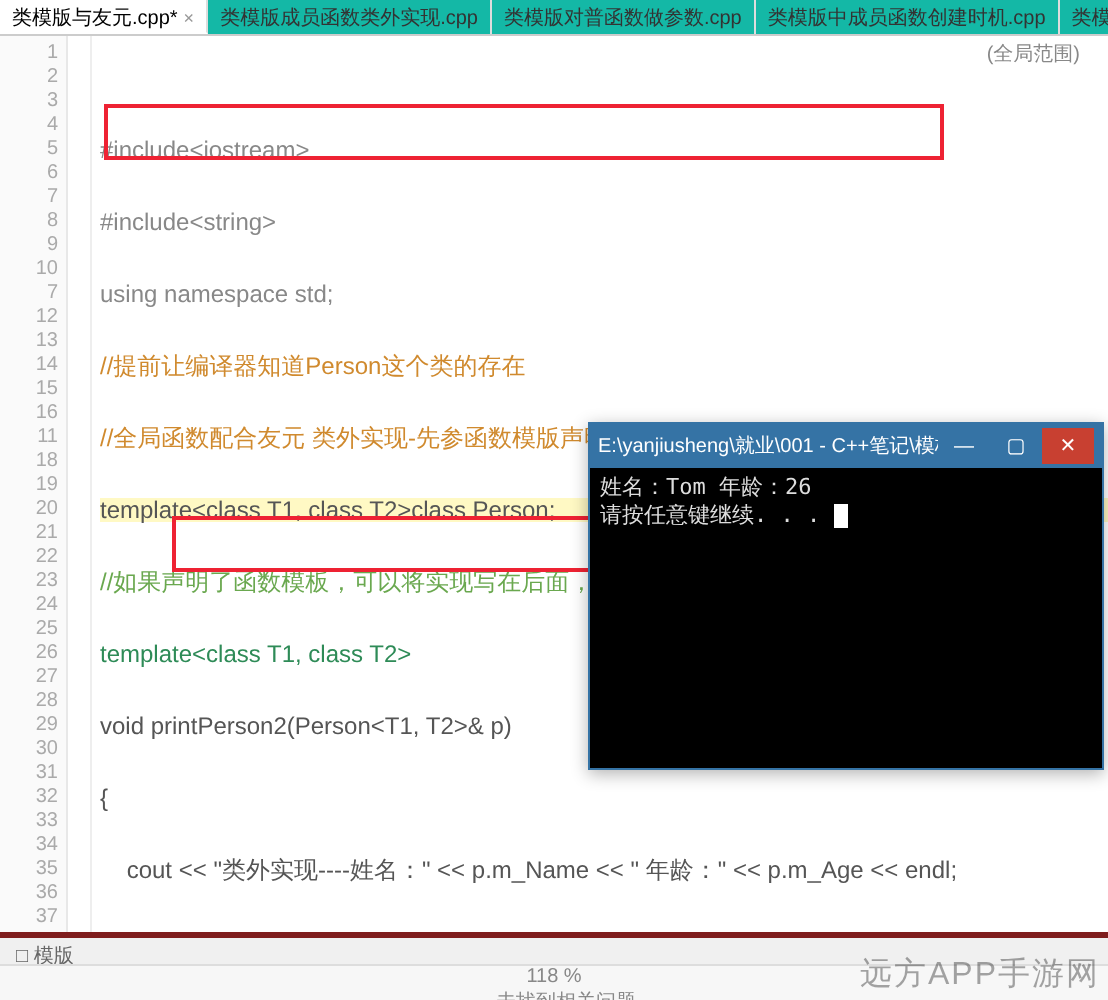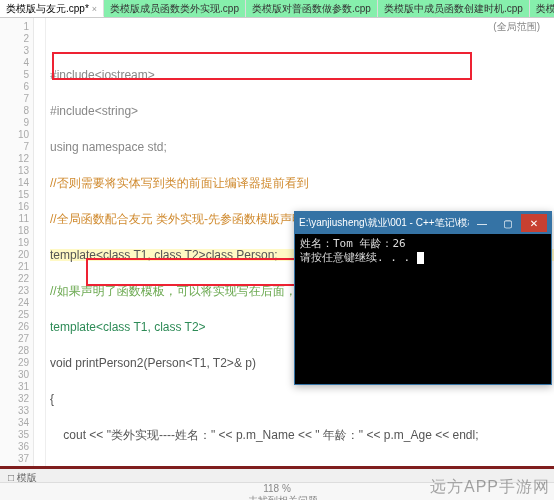--- a/index.html
+++ b/index.html
@@ -1,17 +1,17 @@
 <!DOCTYPE html>
 <html><head>
 <meta charset="utf-8">
 <style>
 * { margin: 0; padding: 0; box-sizing: border-box; }
 body { font-family: "Microsoft YaHei", "SimSun", sans-serif; font-size: 11px; width: 554px; height: 500px; overflow: hidden; background: #fff; position: relative; }
-.tabs { display: flex; height: 18px; background: #86efac; border-bottom: 1px solid #ccc; font-size: 10px; white-space: nowrap; overflow: hidden; }
+.tabs { display: flex; height: 18px; background: #14b8a6; border-bottom: 1px solid #ccc; font-size: 10px; white-space: nowrap; overflow: hidden; }
 .tab { padding: 2px 6px; border-right: 1px solid #ddd; cursor: pointer; color: #333; }
 .tab.active { background: #fff; color: #000; border-bottom: 1px solid #fff; }
 .tab-close { margin-left: 3px; color: #999; font-size: 9px; }
 .body-row { display: flex; height: calc(100% - 36px); }
 .gutter { width: 34px; background: #fafafa; border-right: 1px solid #e8e8e8; text-align: right; color: #aaa; font-size: 10px; line-height: 12px; padding-top: 3px; }
 .gutter div { padding-right: 4px; height: 12px; }
 .fold-guide { width: 12px; background: #fff; border-right: 1px solid #eee; }
 .code { flex: 1; font-family: Liberation Sans, sans-serif; font-size: 12px; line-height: 12px; padding: 3px 0 0 4px; color: #555; white-space: pre; position: relative; }
 .code-line { height: 12px; }
 .kw { color: #2e8b57; }
@@ -92,21 +92,21 @@
       <div>39</div>
       <div>40</div>
   </div>
   <div class="fold-guide"></div>
   <div class="code">
     <div class="red-box1"></div>
     <div class="red-box2"></div>
     <div class="code-line pp">#include&lt;iostream&gt;</div>
     <div class="code-line pp">#include&lt;string&gt;</div>
     <div class="code-line pp">using namespace std;</div>
-    <div class="code-line cm-orange">//否则需要将实体写到类的前面让编译器提前看到</div>
+    <div class="code-line cm-orange">//提前让编译器知道Person这个类的存在</div>
     <div class="code-line cm-orange">//全局函数配合友元 类外实现-先参函数模版声明，下方参函数模版定义，再做友元</div>
     <div class="code-line hl-yellow">template&lt;class T1, class T2&gt;class Person;</div>
     <div class="code-line cm">//如果声明了函数模板，可以将实现写在后面，否则需要将实体写到类的前面让编译器提前看到</div>
     <div class="code-line kw">template&lt;class T1, class T2&gt;</div>
     <div class="code-line">void printPerson2(Person&lt;T1, T2&gt;&amp; p)</div>
     <div class="code-line">{</div>
     <div class="code-line">    cout &lt;&lt; "类外实现----姓名：" &lt;&lt; p.m_Name &lt;&lt; " 年龄：" &lt;&lt; p.m_Age &lt;&lt; endl;</div>
     <div class="code-line">}</div>
     
     

